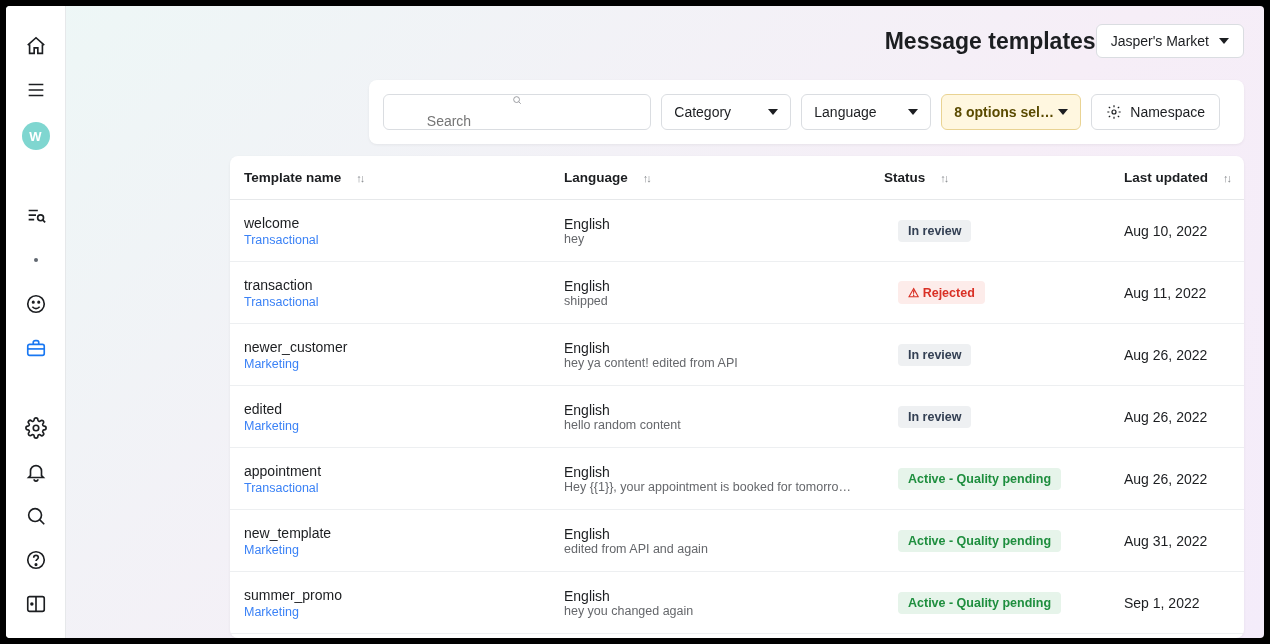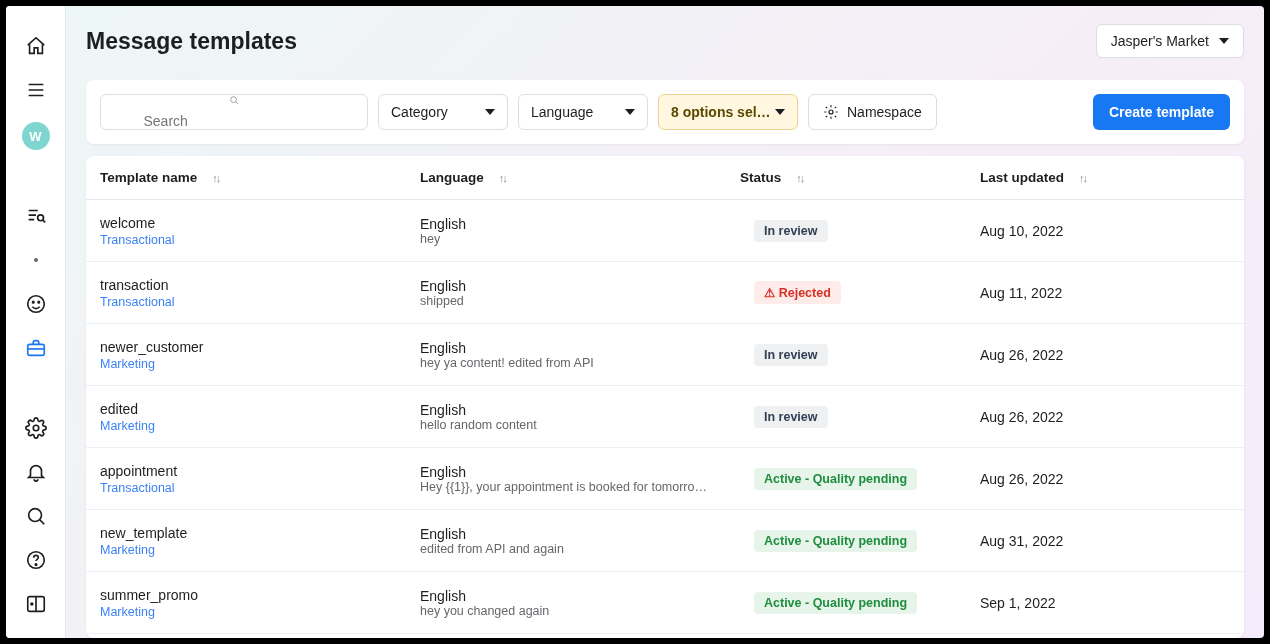--- a/index.html
+++ b/index.html
@@ -53,20 +53,21 @@
     margin: 8px 0;
   }
   .minidot { width:4px; height:4px; border-radius:50%; background:#606770; margin:18px 0; }
   
   .main {
     flex: 1;
     display: flex;
     flex-direction: column;
     padding: 18px 20px 0 20px;
     overflow: hidden;
+    align-items: flex-end;
   }
   .header {
     display: flex;
     align-items: center;
     justify-content: space-between;
     margin-bottom: 22px;
   }
   .page-title {
     font-size: 23px;
     font-weight: 700;
@@ -295,21 +296,20 @@
           <span class="caret"></span>
         </div>
         <div class="namespace-btn">
           <svg class="gear-svg" viewBox="0 0 24 24">
               <circle cx="12" cy="12" r="3"></circle>
               <path d="M12 2v3M12 19v3M4.2 4.2l2.1 2.1M17.7 17.7l2.1 2.1M2 12h3M19 12h3M4.2 19.8l2.1-2.1M17.7 6.3l2.1-2.1"></path>
             </svg>
           <span>Namespace</span>
         </div>
         <div class="grow"></div>
-        <button class="primary-btn">Create template</button>
       </div>
     </div>
 
     <div class="card table-card">
       <div class="thead">
         <div class="th">
           <span>Template name</span>
             <span class="sort-arrows">↑↓</span>
         </div>
         <div class="th">

